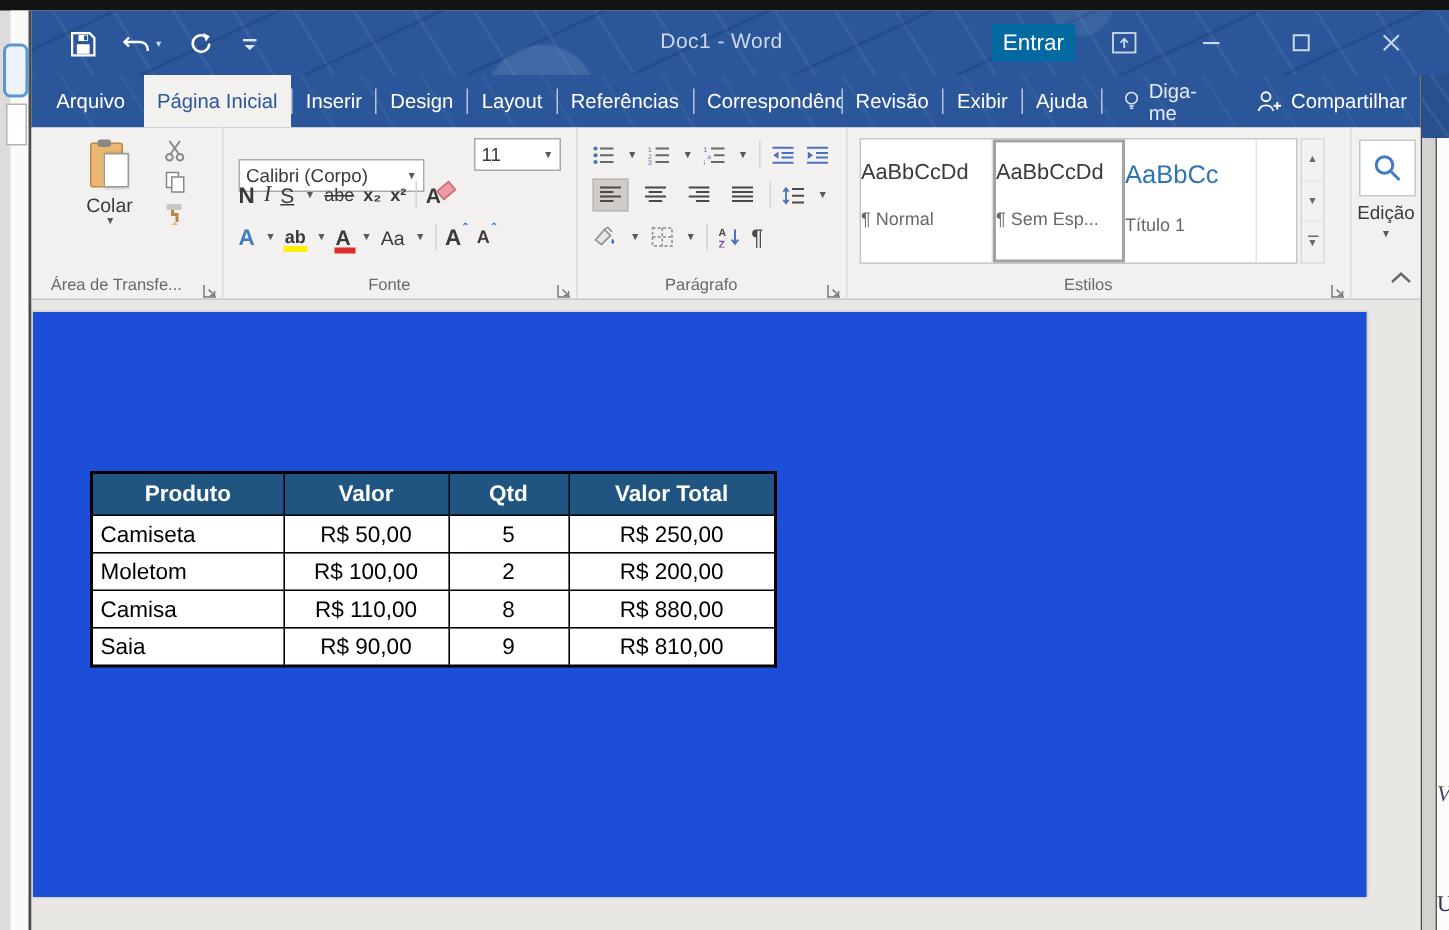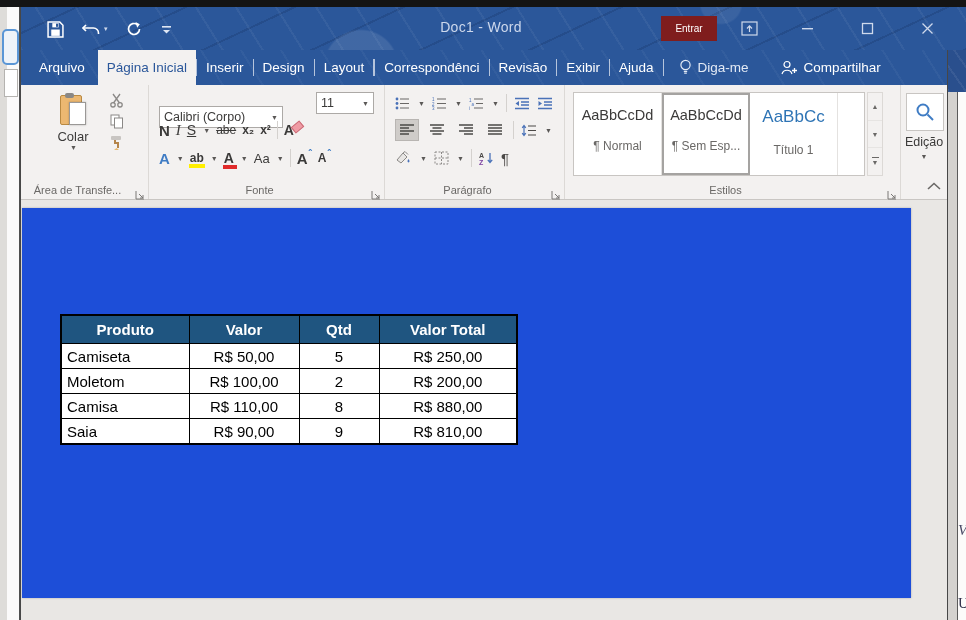--- a/index.html
+++ b/index.html
@@ -28,21 +28,21 @@
      background-image:
        radial-gradient(circle at 340px 60px, rgba(255,255,255,.10) 0 36px, transparent 38px),
        radial-gradient(circle at 700px -4px, rgba(255,255,255,.07) 0 20px, transparent 22px),
        repeating-linear-gradient(58deg, rgba(255,255,255,.05) 0 2px, transparent 2px 34px),
        repeating-linear-gradient(-25deg, rgba(10,30,70,.18) 0 2px, transparent 2px 46px);}
   .qat{position:absolute;left:26px;top:7px;height:30px;display:flex;align-items:center;gap:18px;}
   .qat .qbtn{display:flex;align-items:center;color:#e9eef7;}
   .qat svg{display:block;}
   .dd-white{color:#cfd9ec;font-size:7px;margin-left:3px;}
   .title-text{position:absolute;left:330px;top:12px;width:260px;text-align:center;color:#cdd8ec;font-size:14px;letter-spacing:.3px;}
-  .entrar{position:absolute;left:640px;top:9px;width:56px;height:25px;background:#7f1d1d;color:#fff;font-size:10px;display:flex;align-items:center;justify-content:center;}
+  .entrar{position:absolute;left:640px;top:9px;width:56px;height:25px;background:#0369a1;color:#fff;font-size:15px;display:flex;align-items:center;justify-content:center;}
   .winctl{position:absolute;top:8px;width:28px;height:26px;display:flex;align-items:center;justify-content:center;color:#cfd9ec;}
 
   
   .tabrow{position:absolute;left:0;top:43px;width:100%;height:35px;background:#2b579a;display:flex;align-items:stretch;overflow:hidden;}
   .tabrow .pattern2{position:absolute;inset:0;background-image:repeating-linear-gradient(58deg,rgba(255,255,255,.04) 0 2px,transparent 2px 34px);pointer-events:none;}
   .tab{position:relative;display:flex;align-items:center;padding:0 9px;color:#fff;font-size:13.5px;white-space:nowrap;}
   .tab.active{background:#f3f1f0;color:#2b579a;}
   .tabsep{width:1px;height:17px;background:rgba(255,255,255,.65);align-self:center;}
   .tab.trunc{max-width:96px;overflow:hidden;}
   .tellme,.share{display:flex;align-items:center;gap:6px;color:#e3eaf5;font-size:13.5px;padding:0 9px;}
@@ -88,21 +88,21 @@
   
   .g-par{left:364px;width:180px;}
   .parrow{position:absolute;left:10px;display:flex;align-items:center;gap:7px;height:22px;}
   .al{display:flex;align-items:center;justify-content:center;width:22px;height:20px;}
   .al.sel{background:#cfccc9;border:1px solid #b8b5b2;}
   .pilcrow{font-size:15px;color:#4b4947;}
 
   
   .g-sty{left:544px;width:336px;}
   .gallery{position:absolute;left:8px;top:7px;width:292px;height:84px;background:#fff;border:1px solid #c8c5c2;box-sizing:border-box;display:flex;}
-  .stycard{width:88px;height:100%;box-sizing:border-box;padding-top:14px;text-align:center;border-right:1px solid #e4e2e0;}
+  .stycard{width:88px;height:100%;box-sizing:border-box;padding-top:14px;text-align:left;border-right:1px solid #e4e2e0;}
   .stycard .prev{font-size:14.5px;color:#3b3a39;white-space:nowrap;overflow:hidden;}
   .stycard.h1 .prev{color:#2e74b5;font-size:17px;}
   .stycard .sname{margin-top:16px;font-size:12px;color:#6a6866;white-space:nowrap;overflow:hidden;}
   .stycard.sel{border:2px solid #a5a3a1;padding-top:12px;}
   .sty-scroll{position:absolute;left:302px;top:7px;width:16px;height:84px;display:flex;flex-direction:column;border:1px solid #dcd9d6;box-sizing:border-box;}
   .sty-scroll .sbtn{flex:1;display:flex;align-items:center;justify-content:center;font-size:7px;color:#6a6866;border-bottom:1px solid #e6e4e2;}
   .morebar{display:block;width:7px;height:1.5px;background:#6a6866;margin-bottom:1px;}
 
   
   .g-edit{left:880px;width:46px;border-right:none;}
@@ -204,20 +204,21 @@
       <div class="tab">Arquivo</div>
       <span style="width:4px;"></span>
       <div class="tab active">Página Inicial</div>
       <div class="tabsep"></div>
       <div class="tab">Inserir</div>
       <div class="tabsep"></div>
       <div class="tab">Design</div>
       <div class="tabsep"></div>
       <div class="tab">Layout</div>
       <div class="tabsep"></div>
+      <div class="tab">Referências</div>
       <div class="tabsep"></div>
       <div class="tab trunc">Correspondênci</div>
       <div class="tabsep"></div>
       <div class="tab">Revisão</div>
       <div class="tabsep"></div>
       <div class="tab">Exibir</div>
       <div class="tabsep"></div>
       <div class="tab">Ajuda</div>
       <div class="tabsep"></div>
       <span style="width:6px;"></span>

